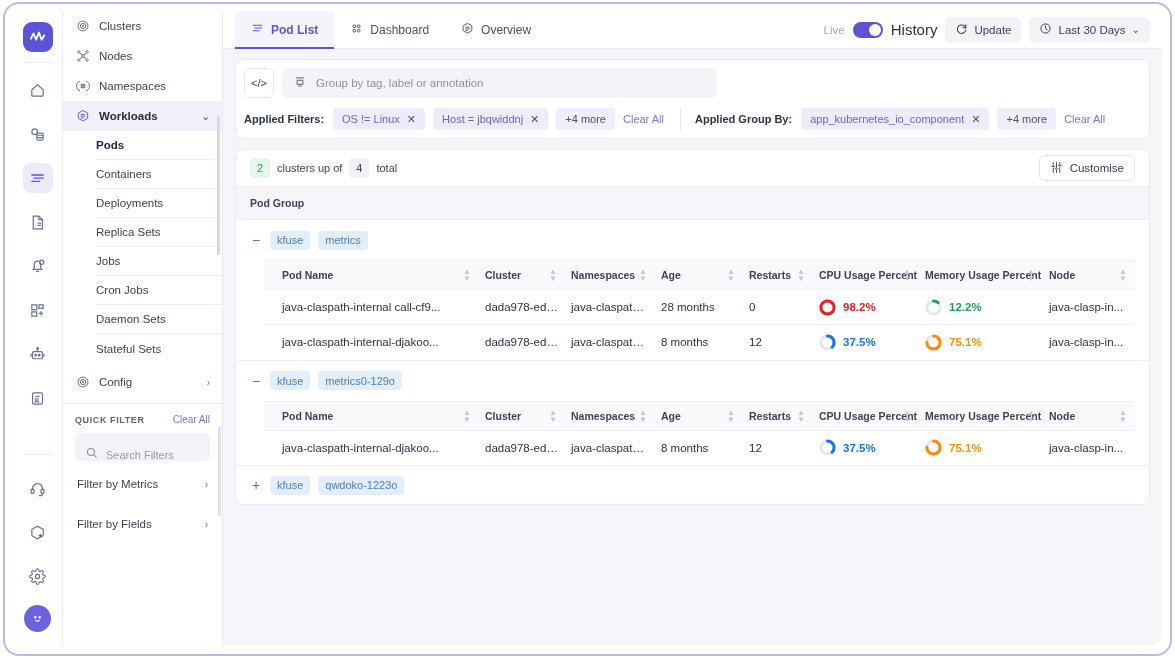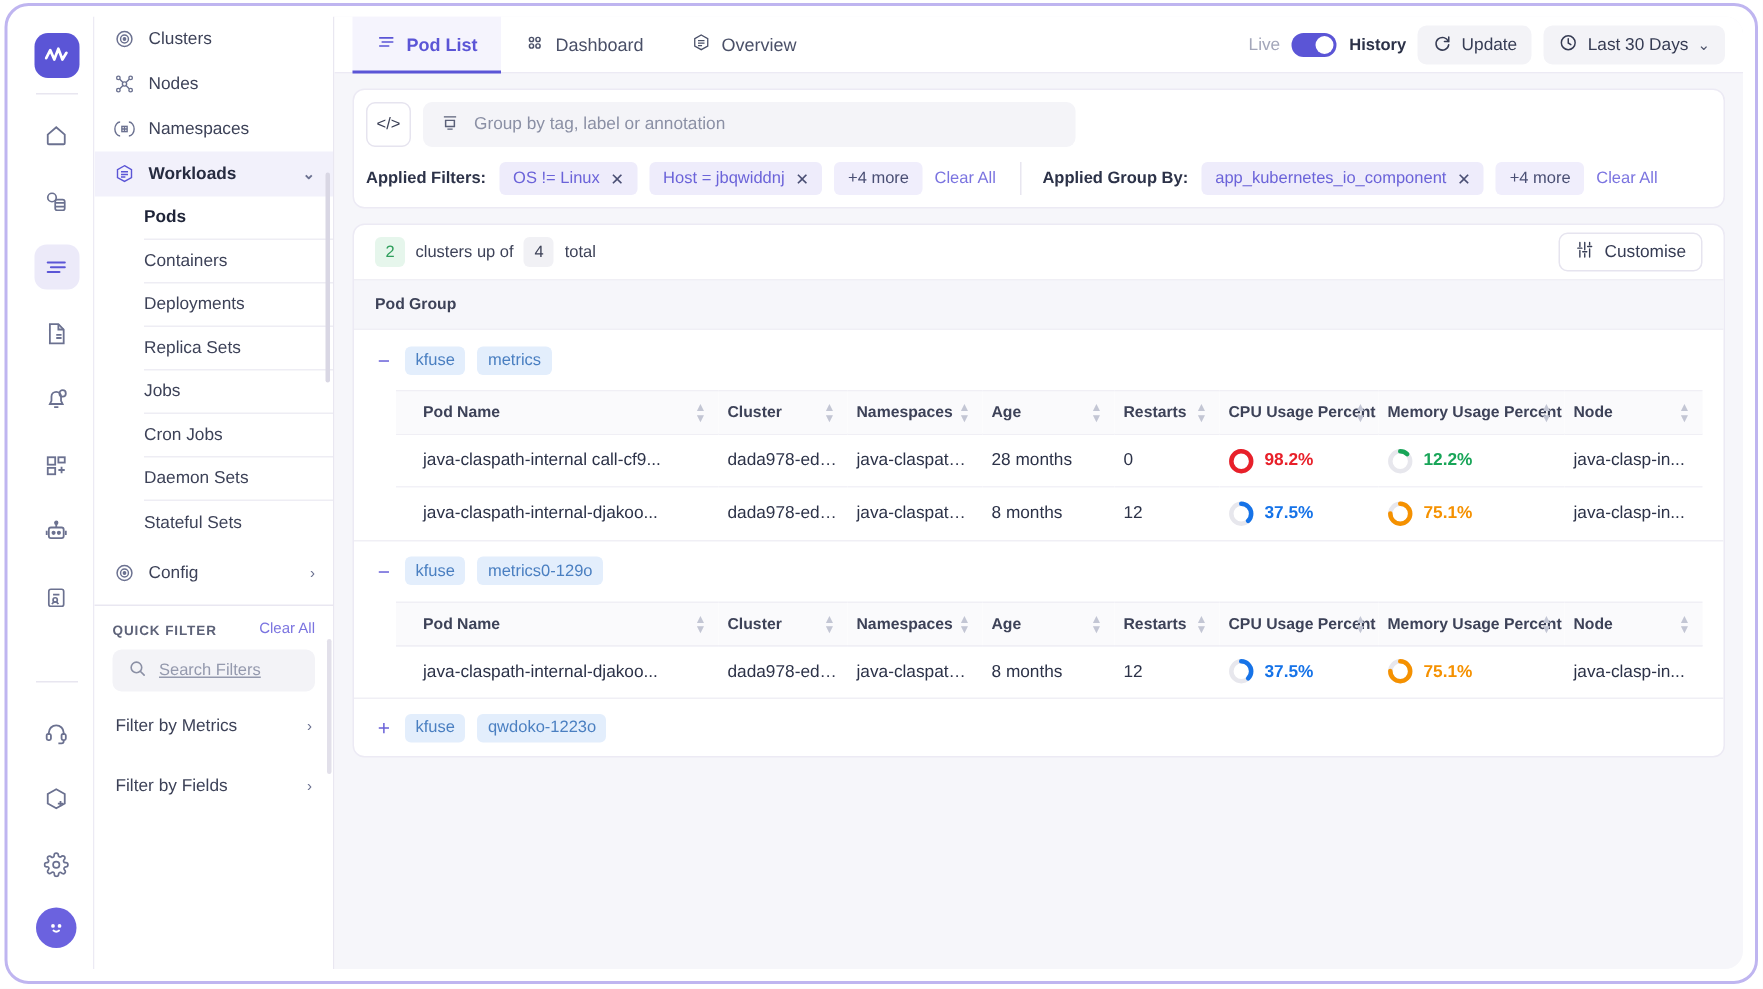--- a/index.html
+++ b/index.html
@@ -94,22 +94,22 @@
     background: #d9d7e4; border-radius: 2px;
   }
   .panel-div { height: 1px; background: #e9e7f1; margin: 6px 0 0; }
 
   .quickfilter { padding: 10px 12px 0; }
   .qf-head { display: flex; align-items: center; justify-content: space-between; margin-bottom: 8px; }
   .qf-title { font-size: 9px; font-weight: bold; letter-spacing: .6px; color: #5d6278; }
   .qf-clear { font-size: 10px; color: #7b74e0; }
   .qf-search {
     height: 28px; background: #f3f3f7; border-radius: 6px;
-    display: flex; align-items: center; gap: 8px; padding: 0 10px;
-    color: #9499ad; font-size: 11px; text-decoration: underline;
+    display: flex; align-items: flex-end; gap: 8px; padding: 0 10px;
+    color: #9499ad; font-size: 11px;
   }
   .qf-row {
     height: 34px; display: flex; align-items: center;
     font-size: 11.5px; color: #3d4258;
     padding: 0 2px; margin-top: 6px;
   }
   .qf-row .chev { margin-left: auto; color: #6b7190; font-size: 10px; }
   .left-scrollbar {
     position: absolute; right: 1px; top: 415px; width: 3px; height: 90px;
     background: #e2e0ea; border-radius: 2px;
@@ -130,21 +130,21 @@
     padding: 0 16px; font-size: 12px; color: #4a5068;
     position: relative;
   }
   .tab.active { color: #5b55d6; font-weight: bold; background: #f5f4fd; }
   .tab.active::after {
     content: ''; position: absolute; left: 0; right: 0; bottom: -1px;
     height: 2px; background: #5b55d6;
   }
   .topbar-right { margin-left: auto; display: flex; align-items: center; gap: 8px; padding-right: 12px; }
   .live-label { font-size: 11.5px; color: #a3a7ba; }
-  .hist-label { font-size: 11px; color: #2c3248; font-weight: bold; }
+  .hist-label { font-size: 15px; color: #2c3248; font-weight: normal; }
   .toggle {
     width: 30px; height: 16px; border-radius: 9px; background: #5b55d6;
     position: relative;
   }
   .toggle .knob {
     position: absolute; right: 2px; top: 2px; width: 12px; height: 12px;
     border-radius: 50%; background: #fff;
   }
   .pill-btn {
     height: 26px; border-radius: 6px; background: #f3f3f7;

